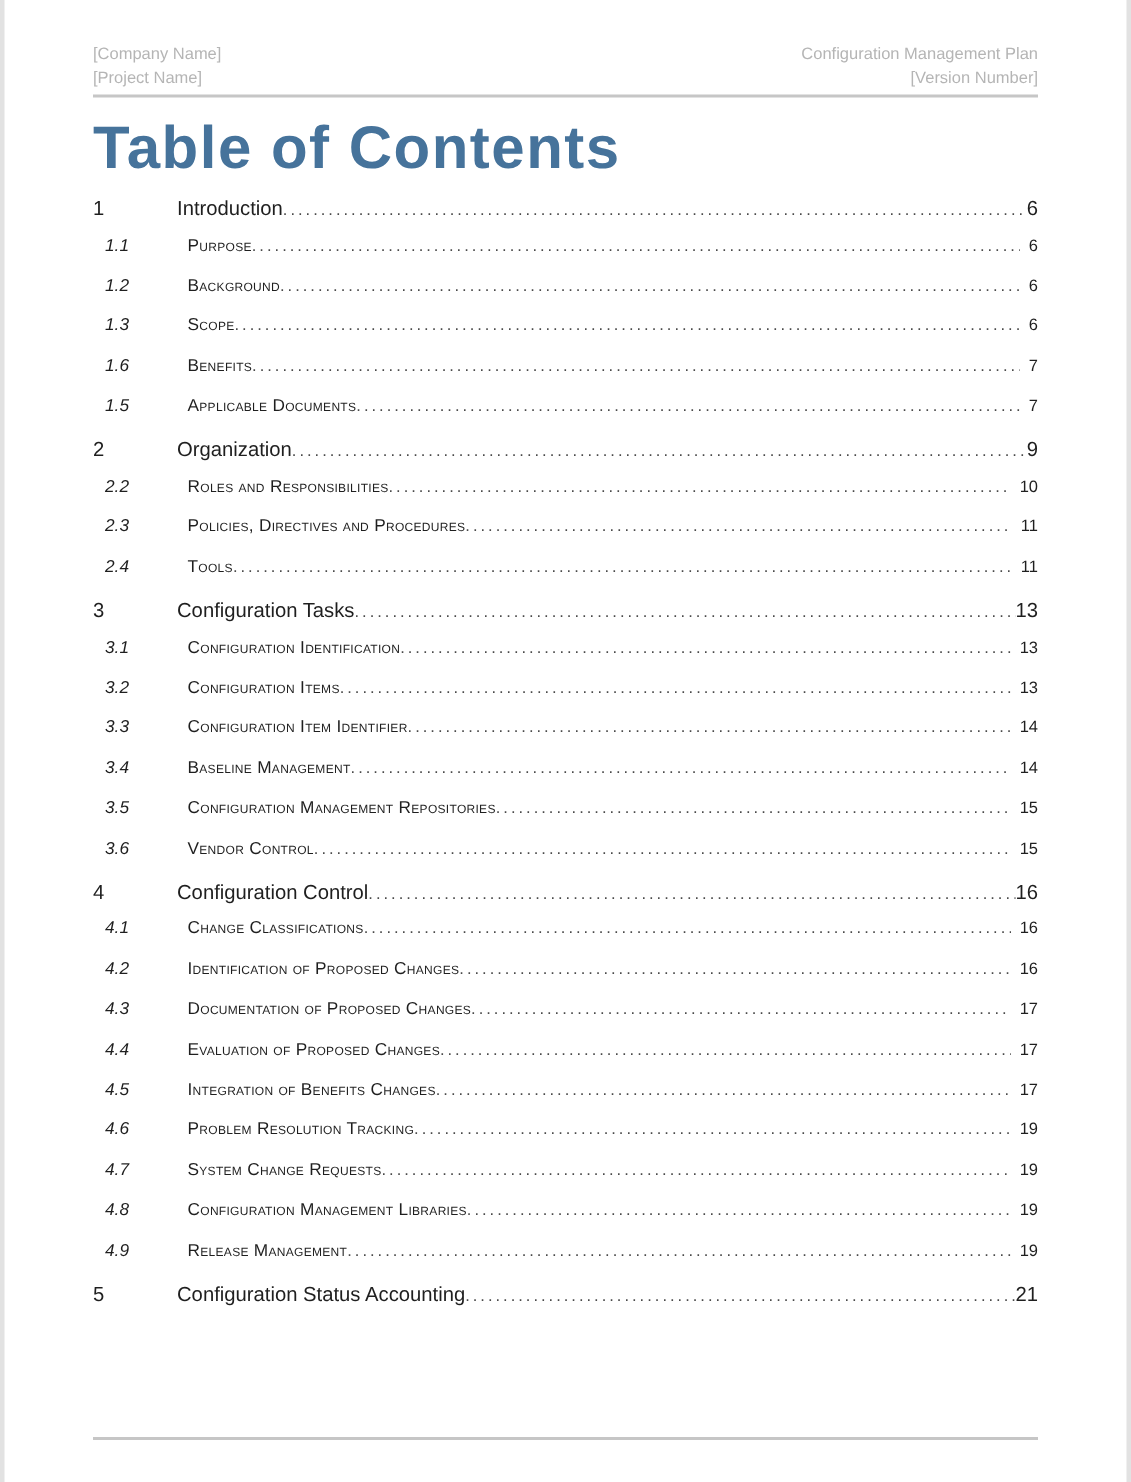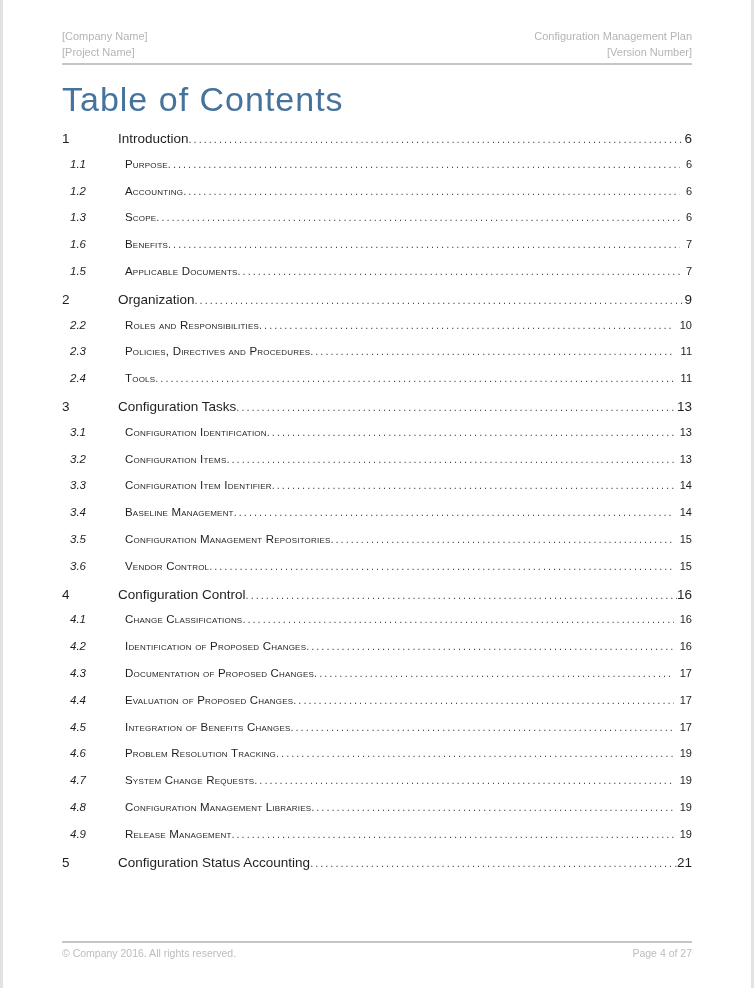--- a/index.html
+++ b/index.html
@@ -33,23 +33,23 @@
   }
   .doc-header .h-right { text-align: right; }
   .rule {
     height: 2px;
     background: #c6c6c6;
     margin-top: 3px;
   }
   
   h1.toc-title {
     margin: 16px 0 0 0;
-    font-size: 34px;
+    font-size: 40px;
     line-height: 36px;
-    font-weight: 400;
+    font-weight: 700;
     letter-spacing: 1px;
     color: #46739b;
   }
   
   .toc {
     margin-top: 14px;
   }
   .toc-row {
     display: flex;
     align-items: baseline;
@@ -142,21 +142,21 @@
         <span class="toc-page">6</span>
       </div>
       <div class="toc-row level2">
         <span class="toc-num">1.1</span>
         <span class="toc-label">Purpose</span>
         <span class="toc-dots"></span>
         <span class="toc-page">6</span>
       </div>
       <div class="toc-row level2">
         <span class="toc-num">1.2</span>
-        <span class="toc-label">Accounting</span>
+        <span class="toc-label">Background</span>
         <span class="toc-dots"></span>
         <span class="toc-page">6</span>
       </div>
       <div class="toc-row level2">
         <span class="toc-num">1.3</span>
         <span class="toc-label">Scope</span>
         <span class="toc-dots"></span>
         <span class="toc-page">6</span>
       </div>
       <div class="toc-row level2">
@@ -300,19 +300,15 @@
       <div class="toc-row level1">
         <span class="toc-num">5</span>
         <span class="toc-label">Configuration Status Accounting</span>
         <span class="toc-dots"></span>
         <span class="toc-page">21</span>
       </div>
     </nav>
 
   <div class="doc-footer-wrap">
     <div class="rule"></div>
-    <div class="doc-footer">
-      <div>© Company 2016. All rights reserved.</div>
-      <div>Page 4 of 27</div>
-    </div>
   </div>
 
 </div>
 
 </body></html>

